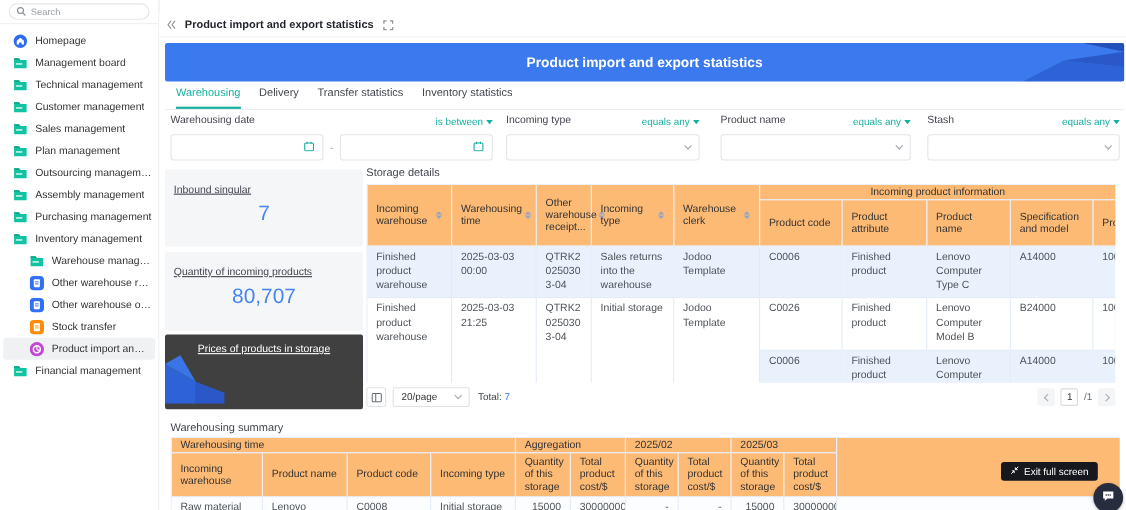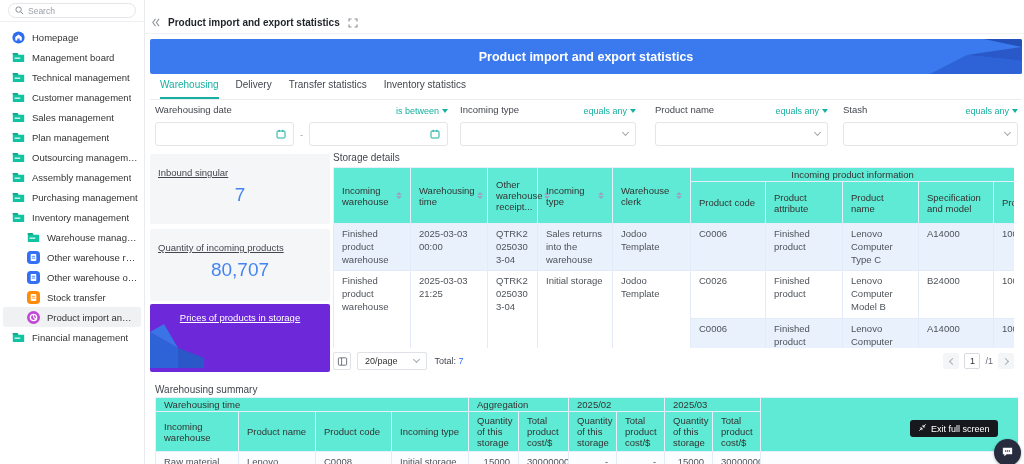--- a/index.html
+++ b/index.html
@@ -43,30 +43,30 @@
   .fop { color:#16b0a0; display:flex; align-items:center; gap:3px; font-size:9px; cursor:pointer; }
   .caret-down { width:0; height:0; border-left:3px solid transparent; border-right:3px solid transparent; border-top:4px solid #16b0a0; }
   .finput { height:24px; border:1px solid #e3e5e9; border-radius:3px; background:#fff; display:flex; align-items:center; justify-content:flex-end; padding:0 7px; }
   .date-row { display:flex; align-items:center; gap:6px; }
   .date-row .finput { flex:1; }
   .dash { color:#9aa0a8; font-size:9.5px; }
   .chev-down { width:5px; height:5px; border-right:1.2px solid #a3a8b0; border-bottom:1.2px solid #a3a8b0; transform:rotate(45deg); margin-top:-3px; }
 
   
   .card { position:absolute; left:5px; width:180px; background:#f5f6f8; border-radius:2px; padding:8px; overflow:hidden; }
-  .card1 { top:142px; height:70px; } .card2 { top:217px; height:72px; } .card3 { top:292px; height:68px; background:#6d28d9; }
+  .card1 { top:142px; height:70px; } .card2 { top:217px; height:72px; } .card3 { top:292px; height:68px; background:#404040; }
   .card-label { font-size:9.5px; color:#42464e;text-decoration:underline; }
   .card-value { position:absolute; left:0; right:0; top:30px; text-align:center; font-size:19px; color:#4585f2; }
   .card3 .card-label { color:#fff; text-align:center; display:block; }
   .card3-deco { position:absolute; left:0; bottom:0; }
 
   
   .section-title { font-size:10px; color:#42464e; }
   table { border-collapse:collapse; table-layout:fixed; font-size:9.5px; color:#4e5359; }
-  th { background:#5eead4; font-weight:normal; color:#333; text-align:left; padding:3px 8px; border:1px solid #e8effc; vertical-align:middle; }
+  th { background:#fdba74; font-weight:normal; color:#333; text-align:left; padding:3px 8px; border:1px solid #e8effc; vertical-align:middle; }
   td { border:1px solid #e3ebf8; padding:4px 8px; vertical-align:top; background:#fff; overflow:hidden; line-height:1.35; }
   tr.shade td { background:#e9f1fc; }
   .th-flex { display:flex; align-items:center; justify-content:space-between; gap:2px; }
   .sort-icon { display:inline-flex; flex-direction:column; gap:1px; cursor:pointer; }
   .sort-icon .up { width:0; height:0; border-left:3px solid transparent; border-right:3px solid transparent; border-bottom:3.5px solid #97a5c2; }
   .sort-icon .down { width:0; height:0; border-left:3px solid transparent; border-right:3px solid transparent; border-top:3.5px solid #97a5c2; }
   .group-th { text-align:center; padding:1px 4px; }
   .ba { word-break:break-all; }
   .nowrap { white-space:nowrap; }
   .num { text-align:right; }

